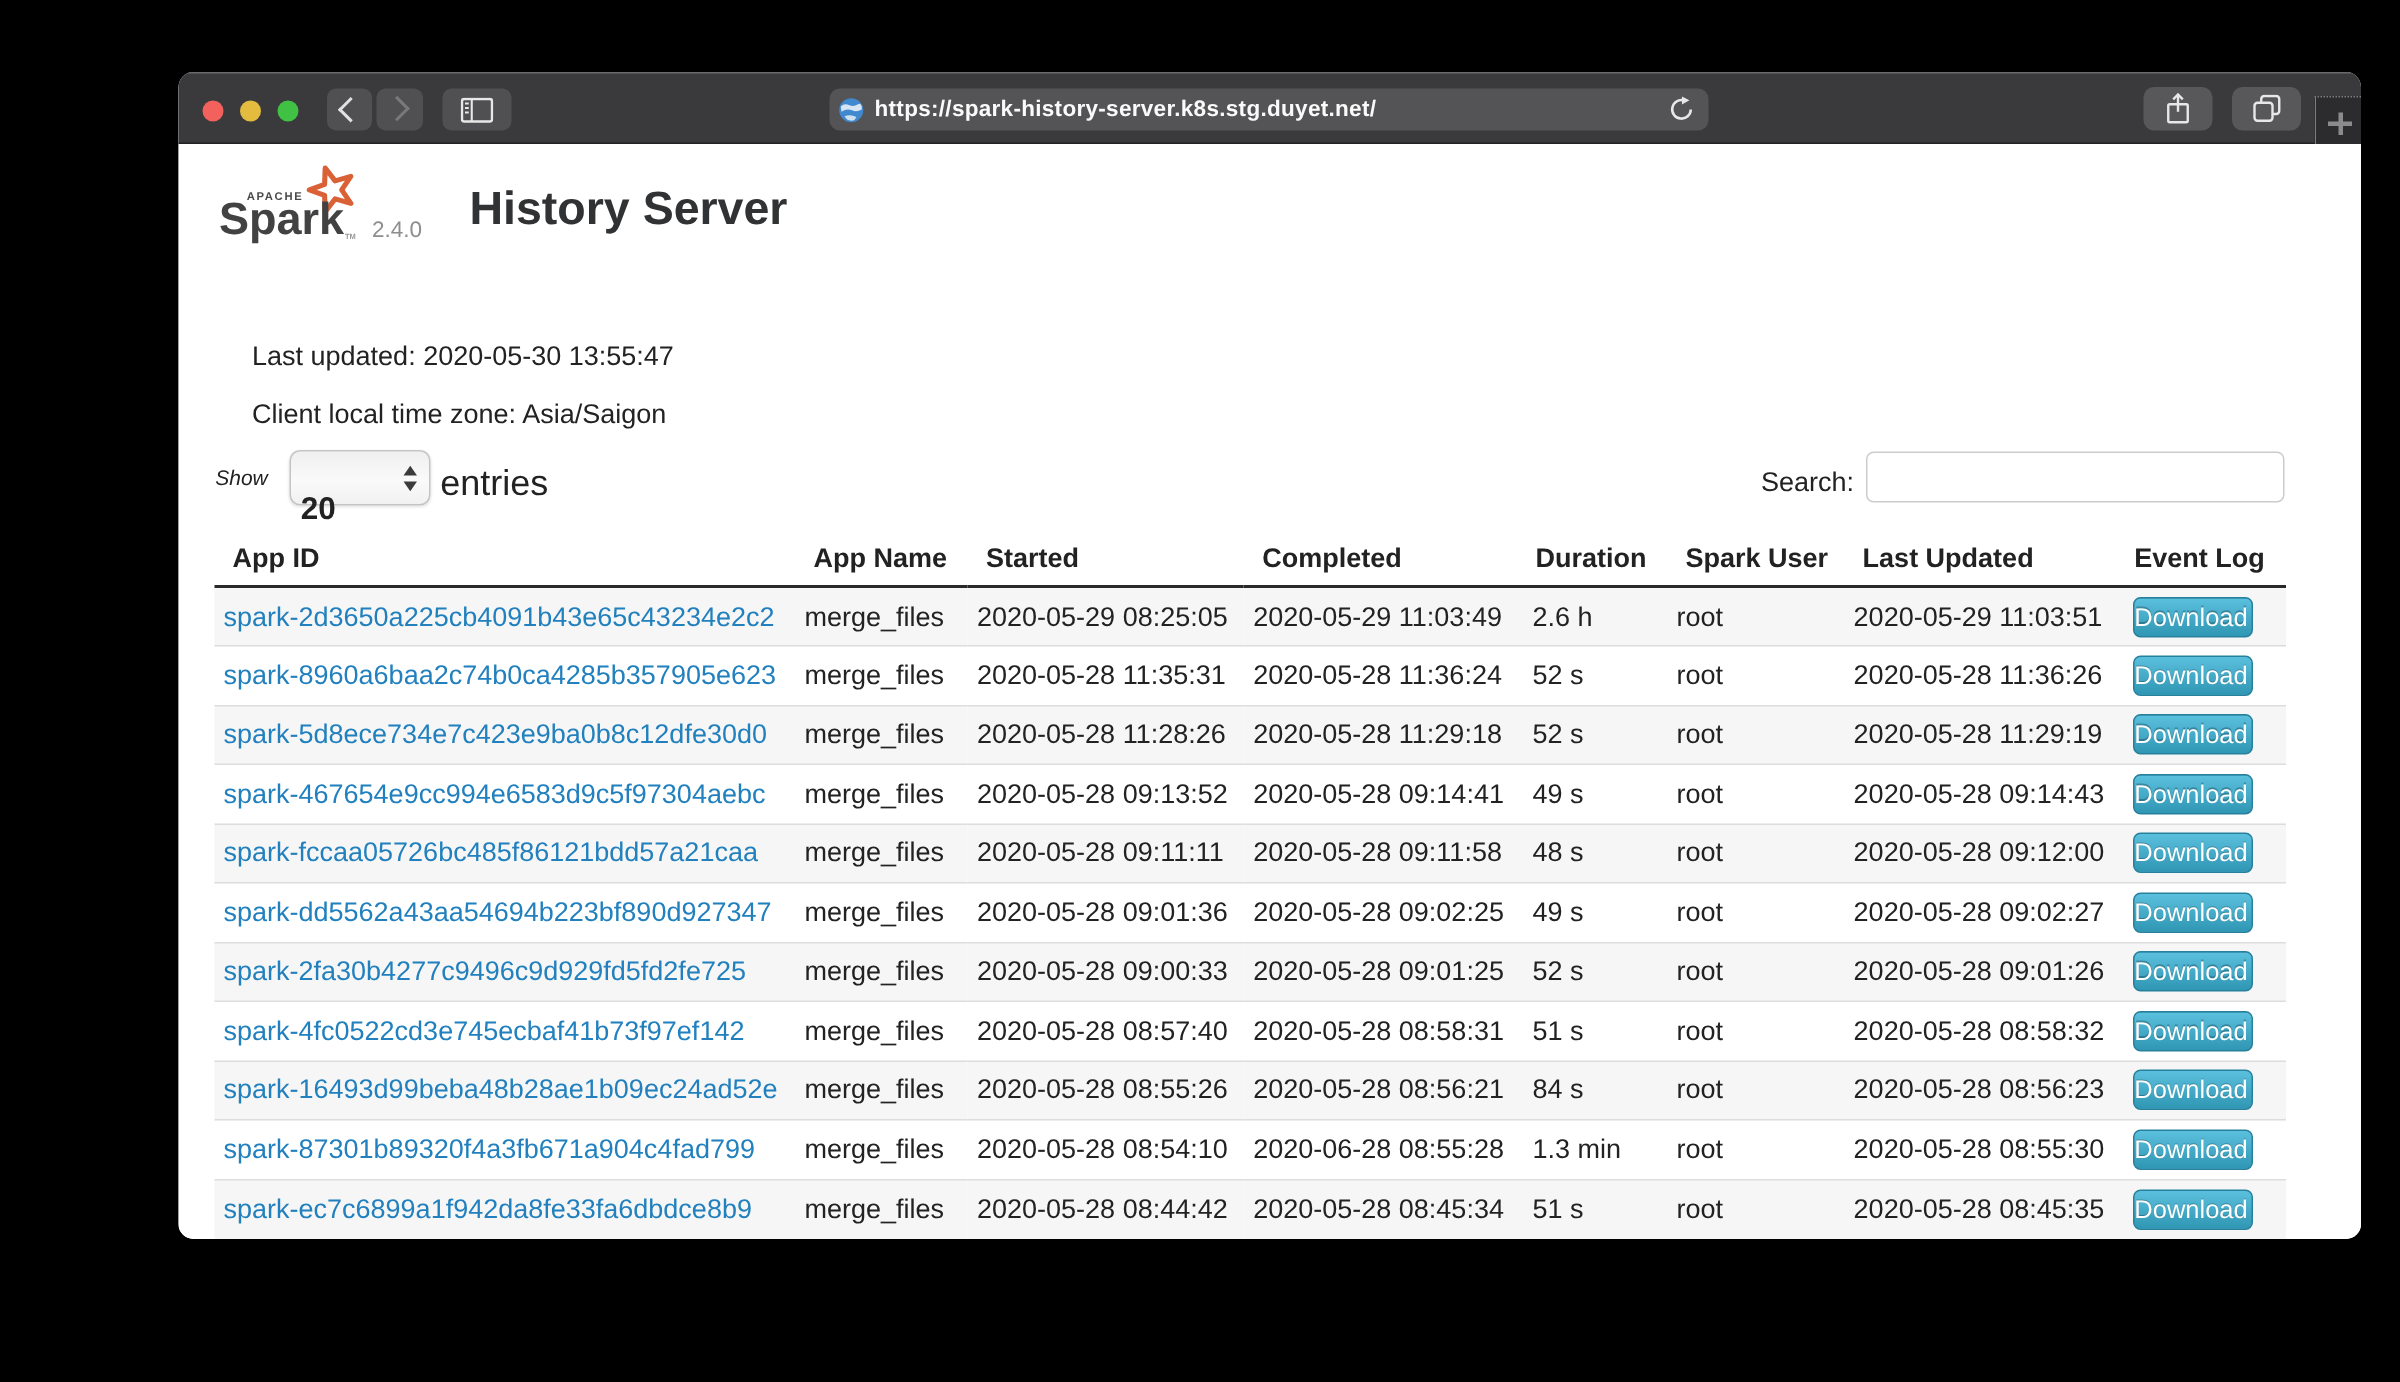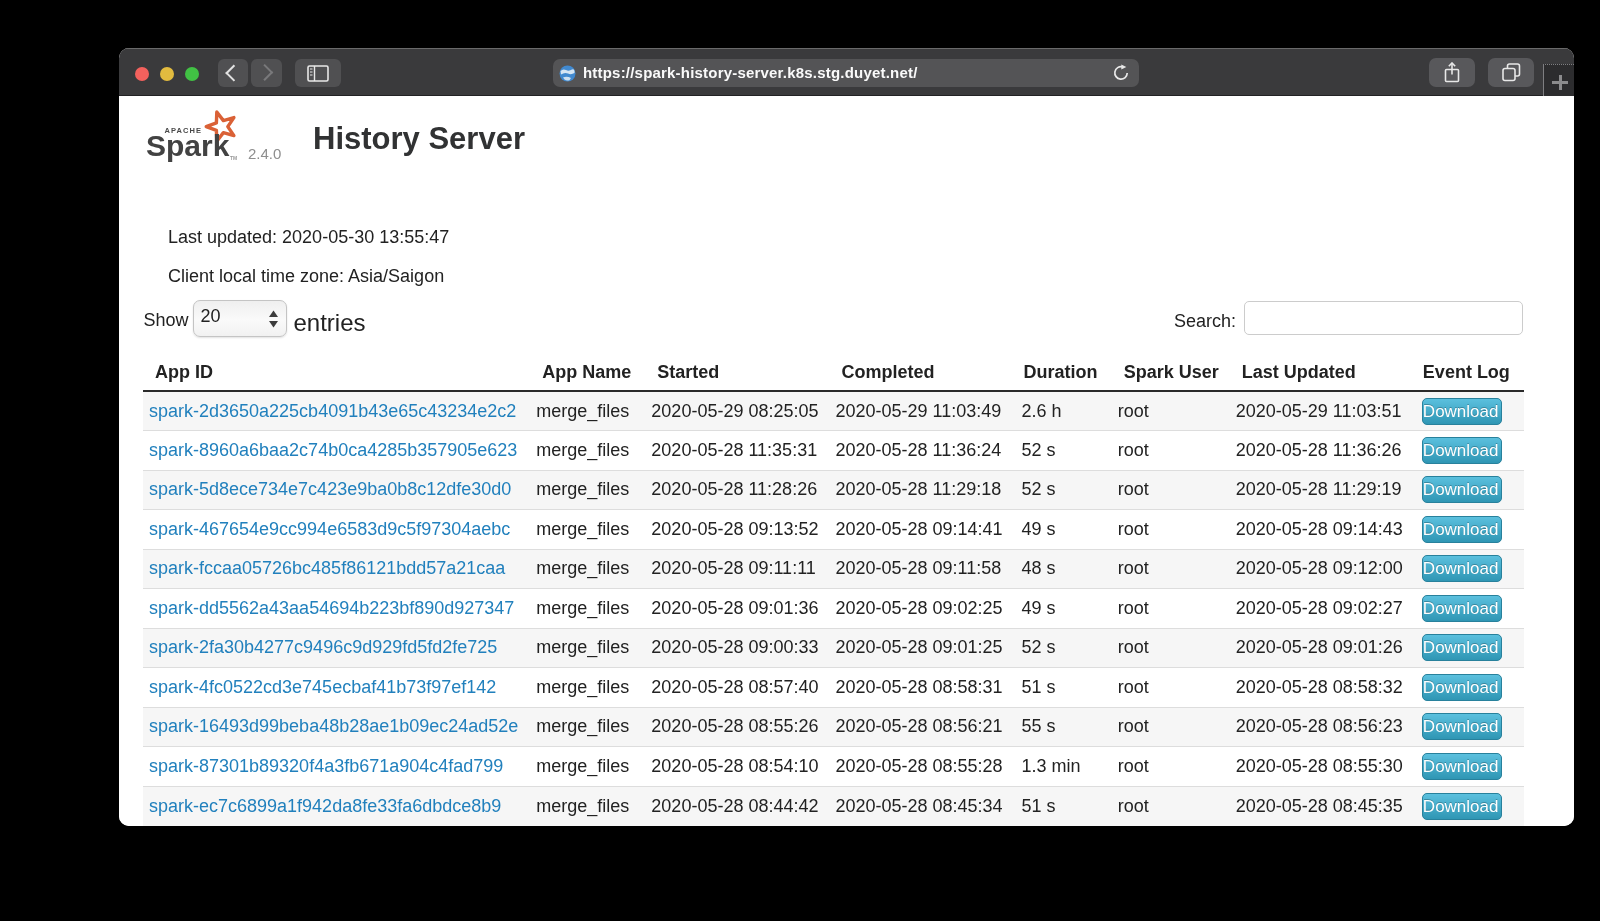--- a/index.html
+++ b/index.html
@@ -33,28 +33,28 @@
 #content { position:absolute; left:0; top:48px; width:100%; height:730px; background:#fff; }
 
 #logo { position:absolute; left:21px; top:14px; }
 #ver { position:absolute; left:129px; top:49px; font-size:15px; font-weight:normal; color:#8e8e8e; }
 #h1 { position:absolute; left:194px; top:25px; font-size:31px; font-weight:bold; color:#313233; letter-spacing:0px; }
 .info { position:absolute; left:49px; font-size:18px; color:#222; }
 #info1 { top:91.5px; }
 #info2 { top:130.5px; }
 #info3 { top:170px; }
 
-#showlbl { position:absolute; left:24.5px; top:214.5px; font-size:18px; color:#222; line-height:1; }
+#showlbl { position:absolute; left:24.5px; top:214.5px; font-size:14px; color:#222; line-height:1;font-style:italic; }
 #sel {
   position:absolute; left:74px; top:204px; width:94px; height:37px;
   border:1px solid #c4c4c4; border-radius:7px;
   background:linear-gradient(#efefef, #fafafa 55%, #f1f1f1);
   box-shadow:0 1px 2px rgba(0,0,0,0.12);
 }
-#sel .v { position:absolute; left:6.5px; top:6px; font-size:18px; color:#222; line-height:1; }
+#sel .v { position:absolute; left:6.5px; top:28px; font-size:21px; color:#222; line-height:1;font-weight:bold; }
 #sel .arr { position:absolute; right:7px; top:7px; width:11px; height:22px; }
 #entries { position:absolute; left:174.5px; top:214.5px; font-size:24px; color:#222; line-height:1; }
 #searchlbl { position:absolute; left:1055px; top:215px; font-size:18px; color:#222; }
 #searchbox { position:absolute; left:1125px; top:205px; width:279px; height:34px; border:1px solid #ccc; border-radius:5px; background:#fff; }
 
 #tbl { position:absolute; left:24px; top:258px; width:1381px; border-collapse:collapse; table-layout:fixed; font-size:18px; color:#222; }
 #tbl th { font-weight:bold; text-align:left; padding:7.5px 0 7.5px 12px; border-bottom:2px solid #2a2a2a; font-size:18px; }
 #tbl td { padding:0 0 0 6px; height:39.5px; font-size:18px; }
 #tbl tbody tr { border-top:1px solid #ddd; }
 #tbl tbody tr:first-child { border-top:none; }
@@ -234,30 +234,30 @@
             <td>51 s</td>
             <td>root</td>
             <td>2020-05-28 08:58:32</td>
             <td><span class="dlb">Download</span></td>
           </tr>
         <tr>
             <td><a href="#">spark-16493d99beba48b28ae1b09ec24ad52e</a></td>
             <td>merge_files</td>
             <td>2020-05-28 08:55:26</td>
             <td>2020-05-28 08:56:21</td>
-            <td>55 s</td>
+            <td>84 s</td>
             <td>root</td>
             <td>2020-05-28 08:56:23</td>
             <td><span class="dlb">Download</span></td>
           </tr>
         <tr>
             <td><a href="#">spark-87301b89320f4a3fb671a904c4fad799</a></td>
             <td>merge_files</td>
             <td>2020-05-28 08:54:10</td>
-            <td>2020-05-28 08:55:28</td>
+            <td>2020-06-28 08:55:28</td>
             <td>1.3 min</td>
             <td>root</td>
             <td>2020-05-28 08:55:30</td>
             <td><span class="dlb">Download</span></td>
           </tr>
         <tr>
             <td><a href="#">spark-ec7c6899a1f942da8fe33fa6dbdce8b9</a></td>
             <td>merge_files</td>
             <td>2020-05-28 08:44:42</td>
             <td>2020-05-28 08:45:34</td>

